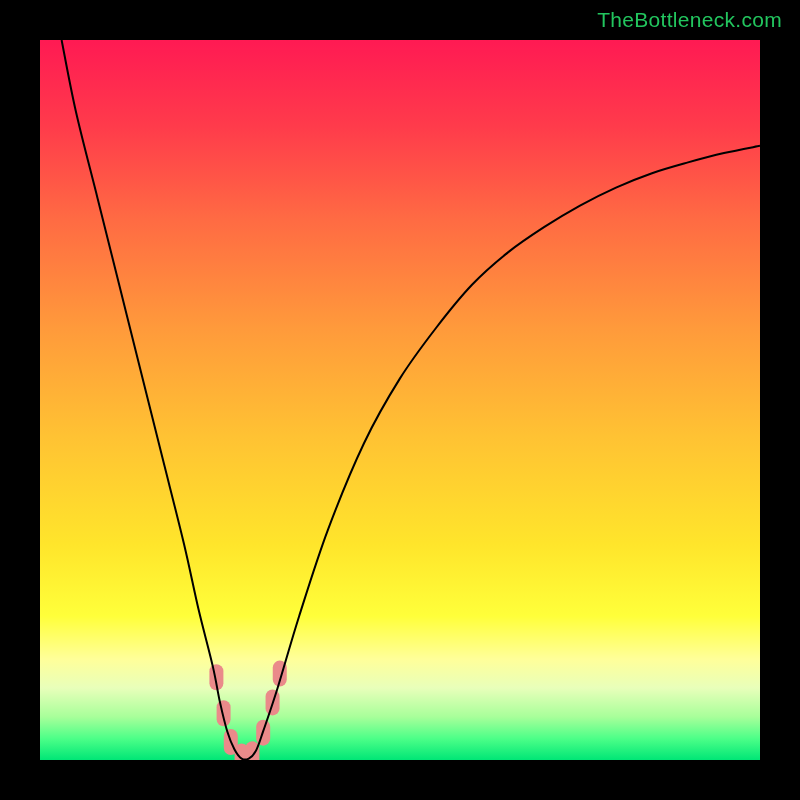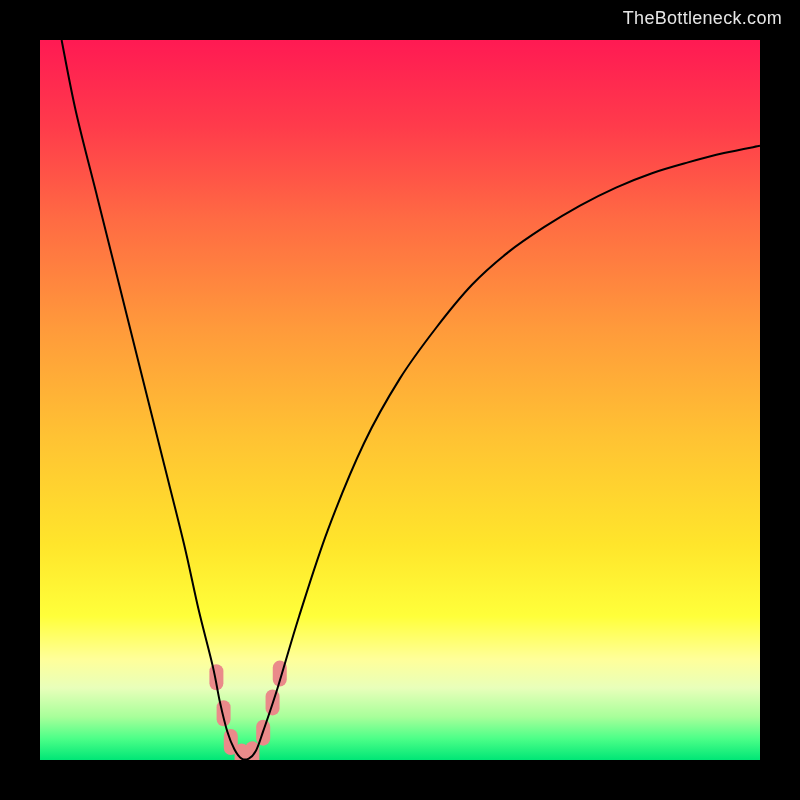--- a/index.html
+++ b/index.html
@@ -24,22 +24,22 @@
     left: 40px;
     top: 40px;
     width: 720px;
     height: 720px;
     overflow: hidden;
   }
   .watermark {
     position: absolute;
     top: 8px;
     right: 18px;
-    color: #e5e5e5;
-    font-size: 18px;
+    color: #22c55e;
+    font-size: 21px;
     font-weight: 500;
     letter-spacing: 0.3px;
     font-family: Arial, Helvetica, sans-serif;
   }
 </style>
 </head>
 <body>
 
 <div class="frame">
   <div class="plot-area">

